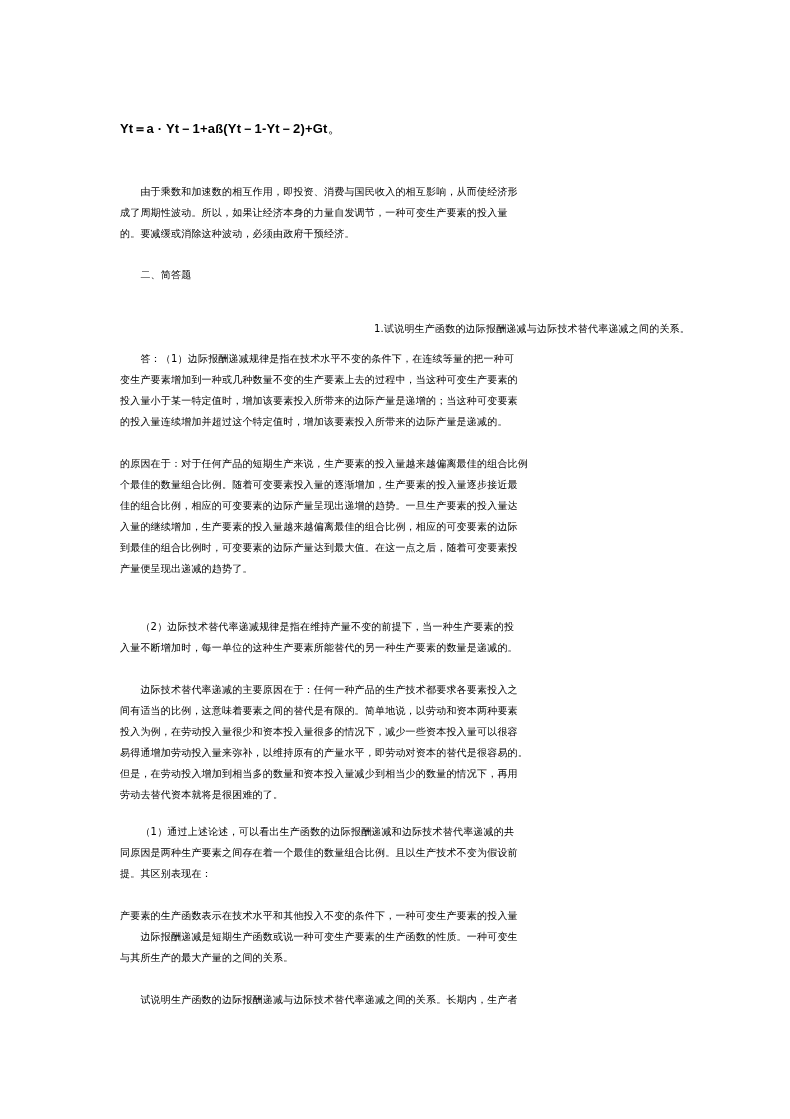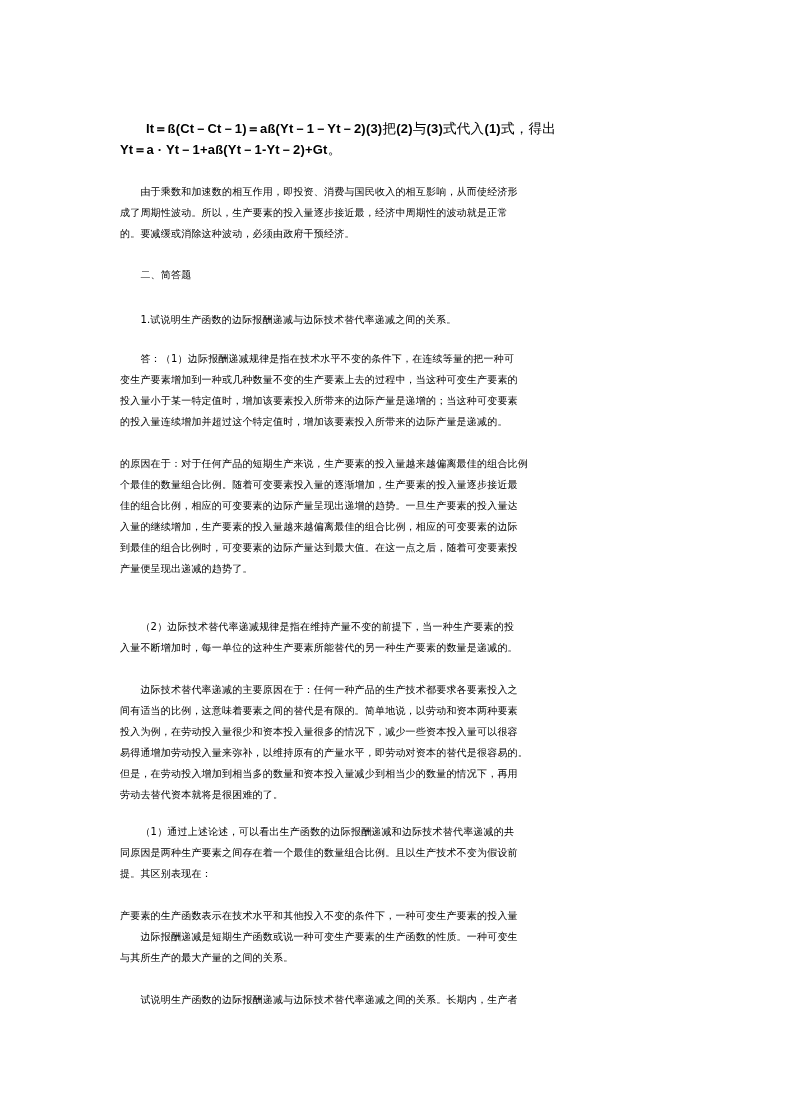--- a/index.html
+++ b/index.html
@@ -18,38 +18,35 @@
   .formula { font-family: "Liberation Sans", sans-serif; font-weight: bold; font-size: 13px; }
   .formula .cjk { font-family: "DejaVu Sans", sans-serif; font-weight: normal; font-size: 13.6px; }
 </style>
 </head>
 <body>
 
 <div class="page">
 
   <div class="para formula" style="top:118px;">
     <span class="line">
-      <span style="padding-left:26px;">It＝ß(Ct－Ct－1)＝aß(Yt－1－Yt－2)(3)</span><span class="cjk">把</span><span>(2)</span><span class="cjk">与</span><span>(3)</span><span class="cjk">式代入</span><span>(1)</span><span class="cjk">式，得出</span>
-    </span>
-    <span class="line">
       <span>Yt＝a · Yt－1+aß(Yt－1-Yt－2)+Gt</span><span class="cjk">。</span>
     </span>
   </div>
 
   <div class="para" style="top:181px;">
     <span class="line">　　由于乘数和加速数的相互作用，即投资、消费与国民收入的相互影响，从而使经济形</span>
-    <span class="line">成了周期性波动。所以，生产要素的投入量逐步接近最，经济中周期性的波动就是正常</span>
+    <span class="line">成了周期性波动。所以，如果让经济本身的力量自发调节，一种可变生产要素的投入量</span>
     <span class="line">的。要减缓或消除这种波动，必须由政府干预经济。</span>
   </div>
 
   <div class="para" style="top:264px;">
     <span class="line">　　二、简答题</span>
   </div>
 
-  <div class="para" style="top:309px;">
+  <div class="para" style="top:318px;text-align:right;">
     <span class="line">　　1.试说明生产函数的边际报酬递减与边际技术替代率递减之间的关系。</span>
   </div>
 
   <div class="para" style="top:348px;">
     <span class="line">　　答：（1）边际报酬递减规律是指在技术水平不变的条件下，在连续等量的把一种可</span>
     <span class="line">变生产要素增加到一种或几种数量不变的生产要素上去的过程中，当这种可变生产要素的</span>
     <span class="line">投入量小于某一特定值时，增加该要素投入所带来的边际产量是递增的；当这种可变要素</span>
     <span class="line">的投入量连续增加并超过这个特定值时，增加该要素投入所带来的边际产量是递减的。</span>
   </div>
 

